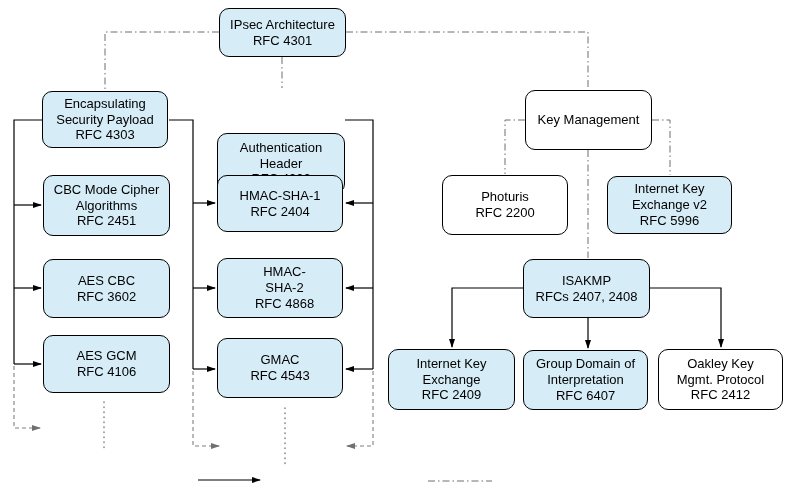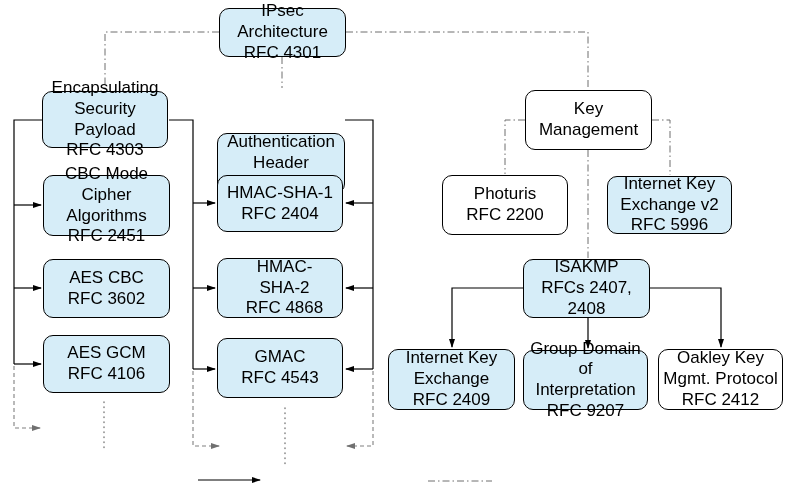--- a/index.html
+++ b/index.html
@@ -5,21 +5,21 @@
   html,body{margin:0;padding:0;background:#ffffff;}
   #stage{
     position:relative;width:793px;height:494px;background:#ffffff;
     font-family:"Liberation Sans",sans-serif;color:#000;overflow:hidden;
   }
   #edges{position:absolute;left:0;top:0;width:793px;height:494px;z-index:0;}
   .node{
     position:absolute;z-index:1;box-sizing:border-box;
     border:1.5px solid #000;border-radius:10px;
     display:flex;align-items:center;justify-content:center;
-    text-align:center;font-size:17px;line-height:1.22;
+    text-align:center;font-size:13px;line-height:1.22;
   }
   .node .lbl{white-space:pre-line;}
   .blue{background:#d6edf8;}
   .white{background:#ffffff;}
   .legend-label{
     position:absolute;z-index:1;font-size:18px;line-height:1;margin-top:40px;
   }
   
   .us{stroke:#000000;stroke-width:1.2;fill:none;}
   .cd{stroke:#6e6e6e;stroke-width:1;fill:none;stroke-dasharray:7 3 1.5 3;}
@@ -143,21 +143,21 @@
 RFCs 2407, 2408</span>
     </div>
   <div class="node blue" style="left:388px;top:349px;width:127px;height:61px;">
       <span class="lbl">Internet Key
 Exchange
 RFC 2409</span>
     </div>
   <div class="node blue" style="left:523px;top:350px;width:125px;height:60px;">
       <span class="lbl">Group Domain of
 Interpretation
-RFC 9207</span>
+RFC 6407</span>
     </div>
   <div class="node white" style="left:658px;top:349px;width:125px;height:61px;">
       <span class="lbl">Oakley Key
 Mgmt. Protocol
 RFC 2412</span>
     </div>
 
   <div class="legend-label" style="left:276px;top:473px;">uses</div>
   <div class="legend-label" style="left:500px;top:473px;">consists of</div>
 

